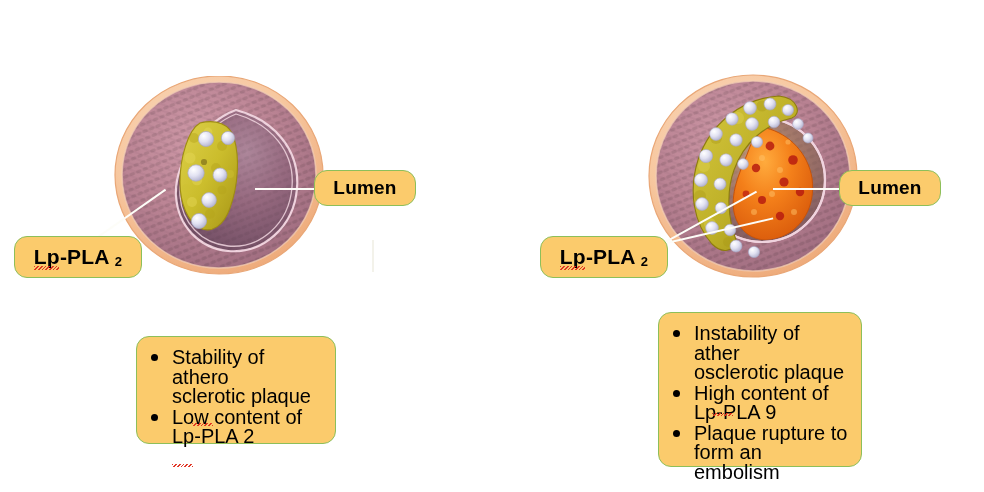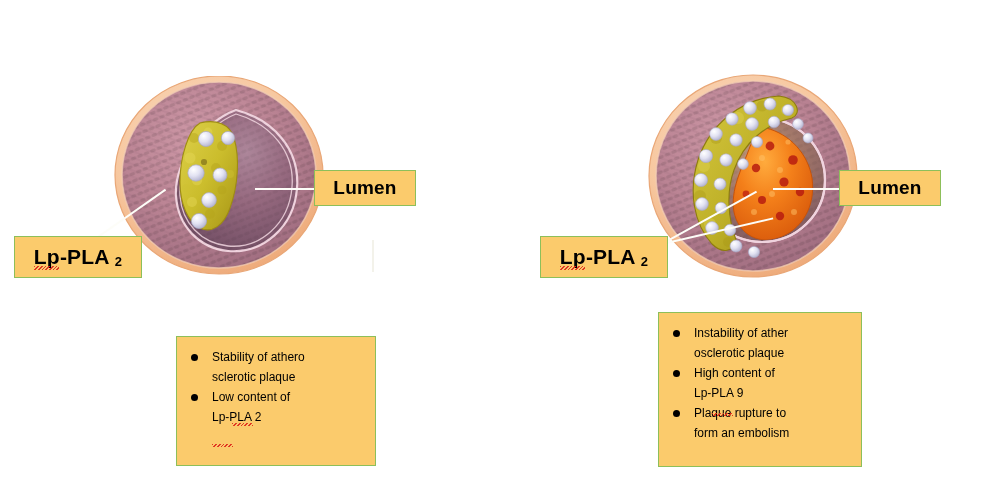--- a/index.html
+++ b/index.html
@@ -7,21 +7,21 @@
     width:984px;height:492px;position:relative;overflow:hidden;
     font-family:"Liberation Sans","DejaVu Sans",sans-serif;
   }
   .stage{position:absolute;left:0;top:0;width:984px;height:492px;}
 
   
   .box{
     position:absolute;
     background:#fbcb6c;
     border:1.5px solid #8dbf5a;
-    border-radius:0;
+    border-radius:13px;
     box-sizing:border-box;
     color:#000;
   }
   .label-box{
     display:flex;align-items:center;justify-content:center;
     font-weight:bold;
     letter-spacing:.2px;
   }
   .lumen-box{font-size:19px;}
   .lppla-box{font-size:21px;}
@@ -32,21 +32,21 @@
     position:absolute;left:0;bottom:-1px;height:4px;width:25px;
     background-image:repeating-linear-gradient(135deg,#e03020 0 1.3px,transparent 1.3px 2.6px);
     opacity:.95;
   }
   .squig.sm{width:21px;height:3px;bottom:0;}
 
   .bullet-box{padding:11px 12px 11px 10px;}
   .b-list{list-style:none;margin:0;padding:0;}
   .b-item{
     display:flex;align-items:flex-start;
-    font-size:12px;line-height:19.5px;margin-bottom:1px;color:#000;
+    font-size:20px;line-height:19.5px;margin-bottom:1px;color:#000;
   }
   .b-dot{
     flex:0 0 auto;width:7px;height:7px;border-radius:50%;
     background:#000;margin:6px 14px 0 4px;
   }
   .b-txt{position:relative;white-space:pre-line;}
 
   
   .leader{position:absolute;background:#fdfdf8;transform-origin:0 50%;height:1.6px;}
   .artifact{position:absolute;background:#f3f2ea;width:1.6px;}
@@ -298,21 +298,21 @@
     </span>
   </div>
 
   <div class="box label-box lppla-box" style="left:540px;top:236px;width:128px;height:42px;">
     <span class="lppla-txt">
       <span>Lp-PLA</span><span class="sub">2</span>
       <span class="squig"></span>
     </span>
   </div>
 
-  <div class="box bullet-box" style="left:136px;top:336px;width:200px;height:130px;margin-left:40px;">
+  <div class="box bullet-box" style="left:136px;top:336px;width:200px;height:108px;">
     <ul class="b-list">
       <li class="b-item">
         <span class="b-dot"></span>
         <span class="b-txt">Stability of athero
 sclerotic plaque</span>
       </li>
       <li class="b-item">
         <span class="b-dot"></span>
         <span class="b-txt">Low content of
 Lp-PLA 2<span class="squig sm" style="left:0;bottom:-20px;"></span></span>

